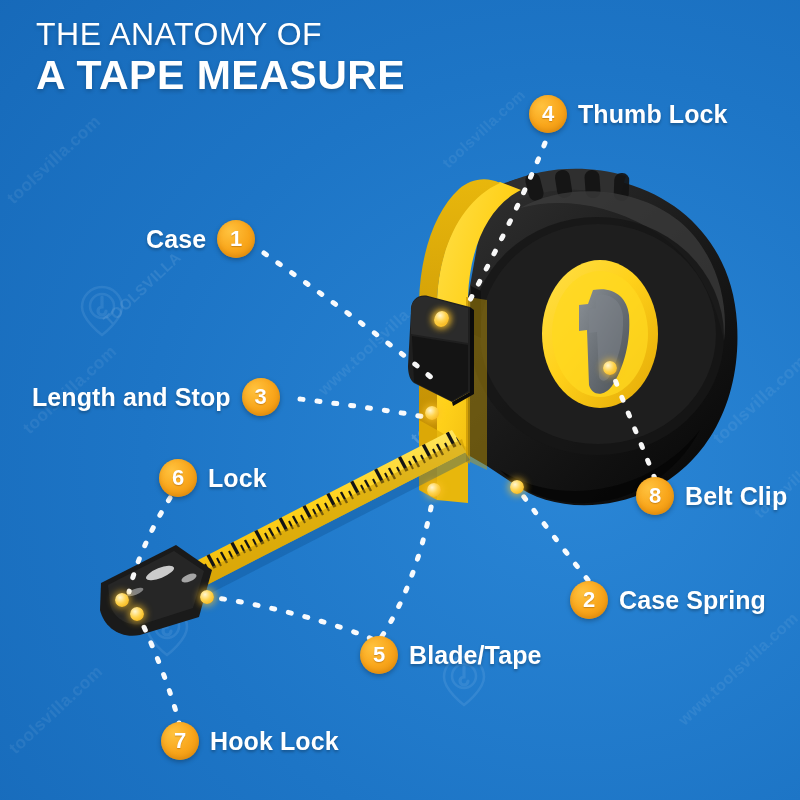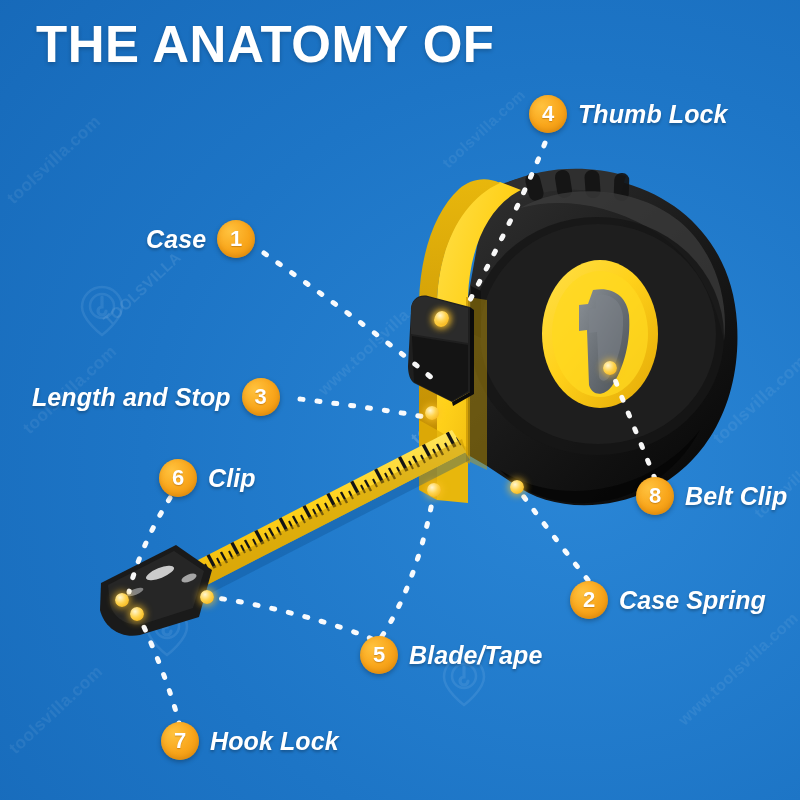--- a/index.html
+++ b/index.html
@@ -23,41 +23,40 @@
   }
   .wm-pin{
     position:absolute;opacity:.10;pointer-events:none;user-select:none;
   }
 
   
   .title{
     position:absolute;left:36px;top:18px;color:#ffffff;
     line-height:1.06;text-shadow:0 2px 4px rgba(0,0,0,.22);
   }
-  .title .l1{font-size:51px;font-weight:700;letter-spacing:.5px;display:block;}
+  .title .l1{font-size:32px;font-weight:400;letter-spacing:.5px;display:block;}
   .title .l2{font-size:41px;font-weight:700;letter-spacing:.5px;display:block;margin-top:2px;}
 
   
   .callout{
     position:absolute;display:flex;align-items:center;gap:11px;
     white-space:nowrap;
   }
   .callout.rtl{flex-direction:row-reverse;}
   .badge{
     width:38px;height:38px;border-radius:50%;flex:0 0 38px;
     background:radial-gradient(circle at 34% 30%, #ffc23e 0%, #f9a61b 52%, #e8920d 100%);
     box-shadow:0 2px 5px rgba(0,0,0,.28), inset 0 -2px 5px rgba(180,100,0,.35);
     color:#ffffff;font-size:22px;font-weight:700;
     display:flex;align-items:center;justify-content:center;
     text-shadow:0 1px 1px rgba(150,85,0,.45);
   }
   .clabel{
     color:#ffffff;font-size:25px;font-weight:700;letter-spacing:.1px;
     text-shadow:0 2px 3px rgba(0,0,0,.28);
-    font-style:italic;
   }
 
   
   #leaders{position:absolute;left:0;top:0;width:800px;height:800px;pointer-events:none;}
 
   
   #art{position:absolute;left:0;top:0;width:800px;height:800px;}
   .dot{
     position:absolute;width:14px;height:14px;border-radius:50%;
     background:radial-gradient(circle at 36% 32%,#fff6cf 0%,#ffd34d 45%,#f0a806 100%);
@@ -338,20 +337,21 @@
   <div class="dot" style="left:442px;top:318px;"></div>
   <div class="dot" style="left:610px;top:368px;"></div>
   <div class="dot" style="left:517px;top:487px;"></div>
   <div class="dot" style="left:207px;top:597px;"></div>
   <div class="dot" style="left:434px;top:490px;"></div>
   <div class="dot" style="left:122px;top:600px;"></div>
   <div class="dot" style="left:137px;top:614px;"></div>
 
   <div class="title">
     <span class="l1">THE ANATOMY OF</span>
+    <span class="l2">A TAPE MEASURE</span>
   </div>
 
   <div class="callout rtl" style="left:146px;top:220px;">
     <div class="badge">1</div>
     <div class="clabel">Case</div>
   </div>
 
   <div class="callout rtl" style="left:32px;top:378px;">
     <div class="badge">3</div>
     <div class="clabel">Length and Stop</div>
@@ -372,21 +372,21 @@
     <div class="clabel">Case Spring</div>
   </div>
 
   <div class="callout" style="left:360px;top:636px;">
     <div class="badge">5</div>
     <div class="clabel">Blade/Tape</div>
   </div>
 
   <div class="callout" style="left:159px;top:459px;">
     <div class="badge">6</div>
-    <div class="clabel">Clip</div>
+    <div class="clabel">Lock</div>
   </div>
 
   <div class="callout" style="left:161px;top:722px;">
     <div class="badge">7</div>
     <div class="clabel">Hook Lock</div>
   </div>
 
 </div>
 
 </body></html>

